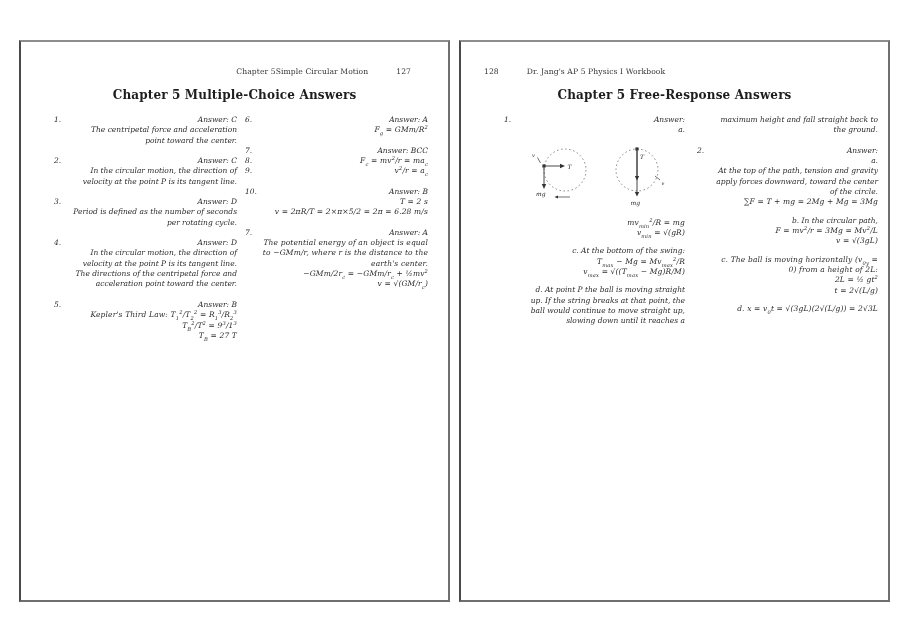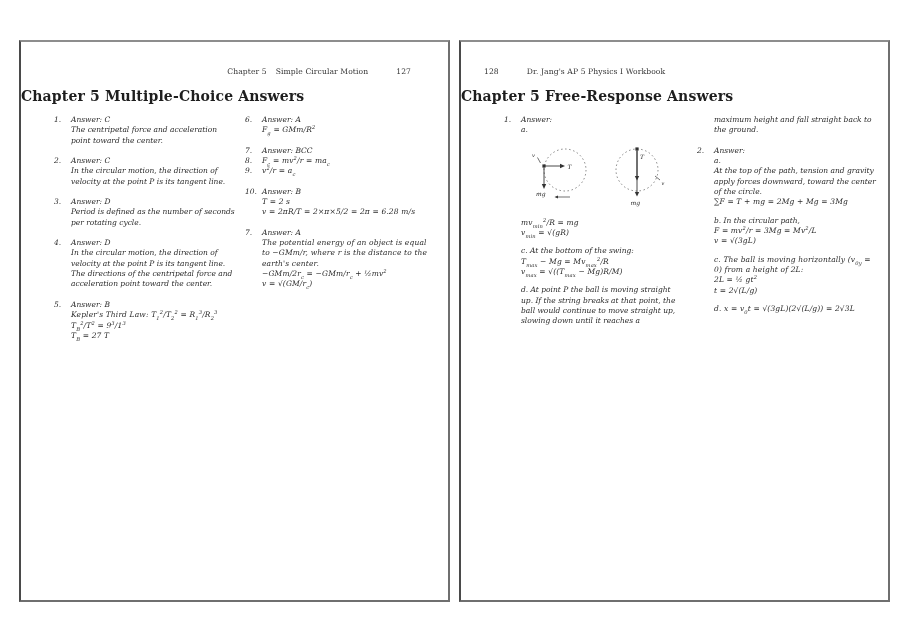--- a/index.html
+++ b/index.html
@@ -14,37 +14,37 @@
   #pageL { left:19px; }
   #pageR { left:459px; }
 
   .pg-header {
     position:absolute; top:25px; left:0; right:0;
     display:flex; align-items:flex-end;
     font-size:7.6px; font-style:normal; color:#353535; letter-spacing:.1px;
   }
   #pageL .pg-header { justify-content:flex-end; padding-right:37px; }
   #pageR .pg-header { justify-content:flex-start; padding-left:23px; }
-  .hgap-sm { margin-left:9px; }
+  .hgap-sm { }
   .hgap-lg { margin-left:28px; }
 
   .pg-title {
-    position:absolute; top:46px; left:0; right:0; text-align:left;
-    font-weight:bold; font-size:14px; color:#1e1e1e; letter-spacing:.15px;
+    position:absolute; top:46px; left:0; right:0; text-align:center;
+    font-weight:bold; font-size:12px; color:#1e1e1e; letter-spacing:.15px;
   }
 
   .cols { position:absolute; top:73px; display:flex; }
   #pageL .cols { left:33px; right:20px; gap:8px; }
   #pageR .cols { left:43px; right:10px; gap:12px; }
   .col { flex:1; min-width:0; }
 
   .item { display:flex; margin-bottom:10px; }
   .nums { width:17px; flex:none; font-style:italic; font-size:7.5px; line-height:1.38; color:#2b2b2b; }
   .ibody { flex:1; min-width:0; font-style:italic; font-size:7.5px; line-height:1.38; color:#2b2b2b; }
-  .block { margin-bottom:8px; }
+  .block { margin-bottom:8px;text-align:right; }
   .block:last-child { margin-bottom:0; }
   .line.math { letter-spacing:.15px; }
   sub, sup { font-size:5.2px; line-height:0; }
 
   .fbd { display:block; margin:4px 0 2px 4px; }
   .fbd text { font-size:6px; font-style:italic; fill:#222; font-family:"DejaVu Serif", serif; }
   .fbd .small { font-size:5px; }
 </style>
 </head>
 <body>

